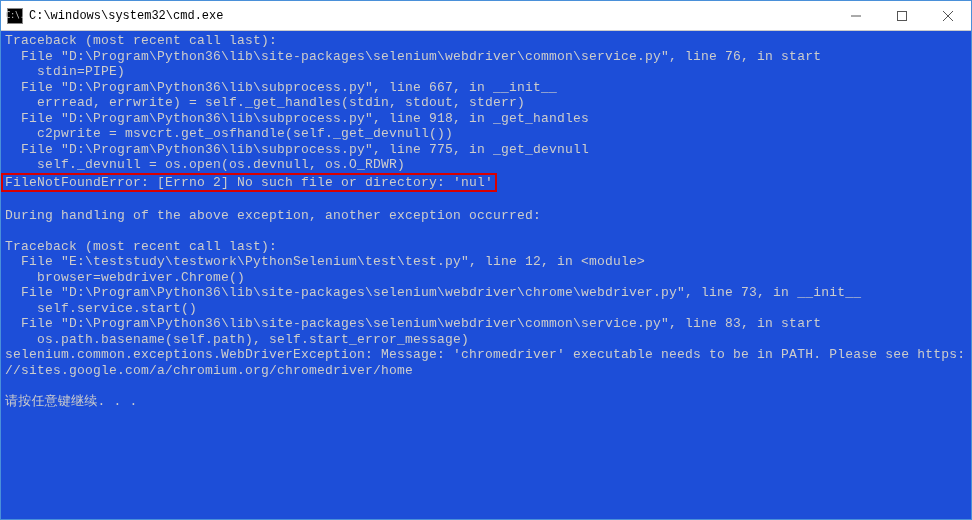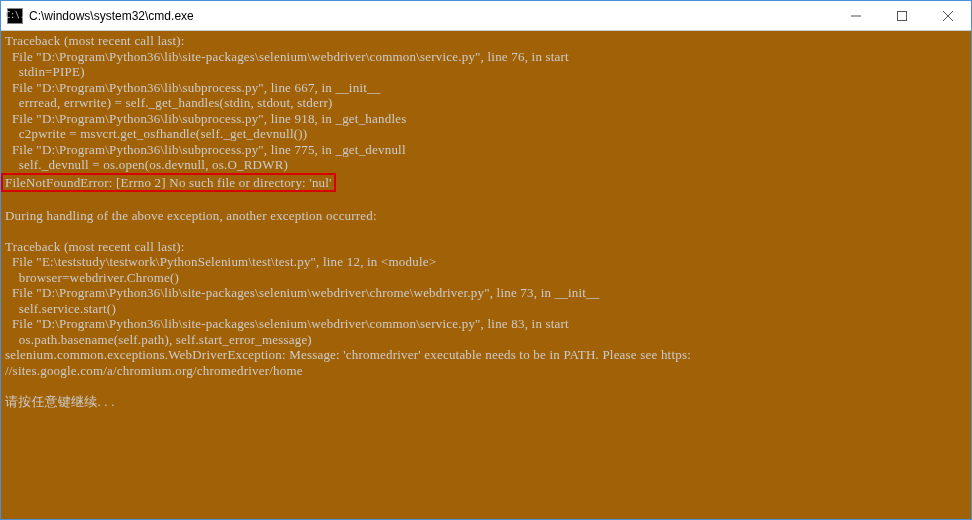--- a/index.html
+++ b/index.html
@@ -39,43 +39,44 @@
     align-items: center;
     justify-content: center;
     font-family: monospace;
     font-size: 8px;
     color: #ccc;
   }
   .titlebar-title {
     flex: 1;
     font-size: 12px;
     color: #000;
+    font-family: Liberation Mono, monospace;
   }
   .window-controls {
     display: flex;
     height: 100%;
   }
   .win-btn {
     width: 46px;
     height: 29px;
     display: flex;
     align-items: center;
     justify-content: center;
     font-family: "Segoe UI Symbol", sans-serif;
     font-size: 10px;
     color: #555;
     background: #fff;
   }
   .win-btn.close { color: #555; }
   .win-btn svg { stroke: #555; fill: none; stroke-width: 1; }
   .terminal {
     flex: 1;
-    background: #a16207;
+    background: #1d4ed8;
     color: #ccc;
-    font-family: Liberation Serif, serif;
+    font-family: Liberation Mono, monospace;
     font-size: 13px;
     line-height: 15.5px;
     padding: 2px 4px 2px 4px;
     white-space: pre;
     overflow: hidden;
     letter-spacing: 0.2px;
   }
   .hl {
     display: inline-block;
     border: 2px solid #d80000;

